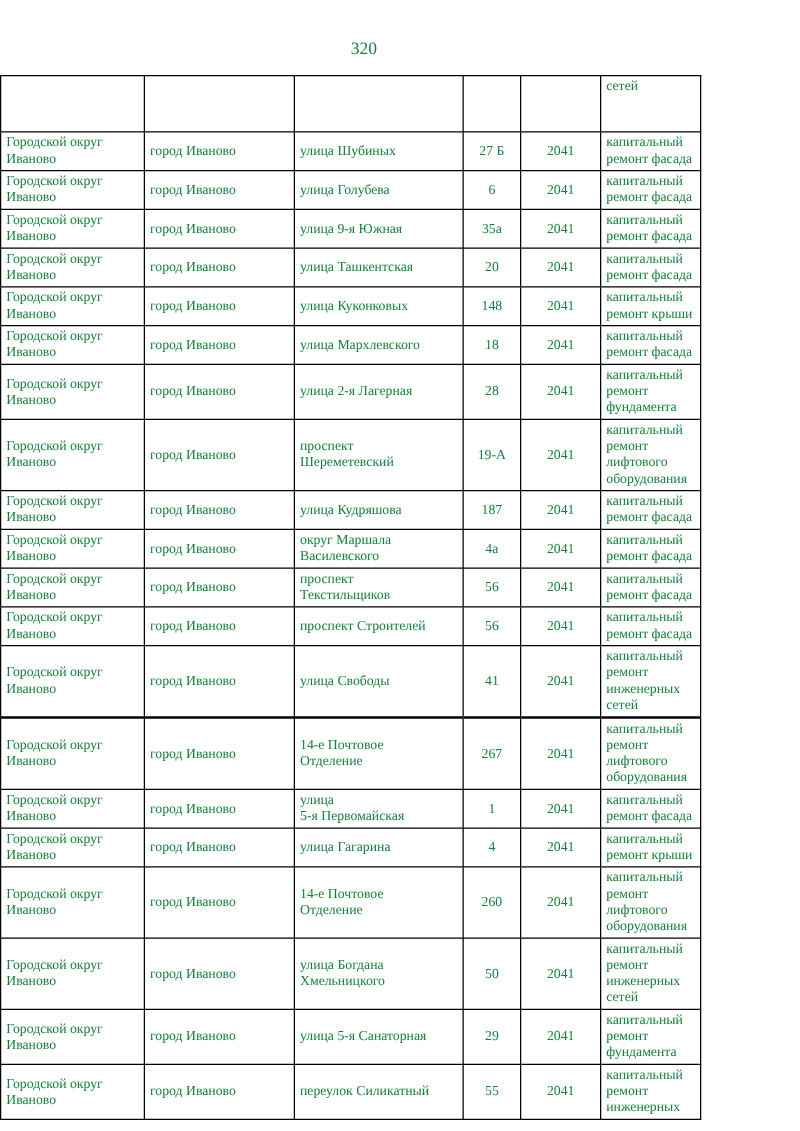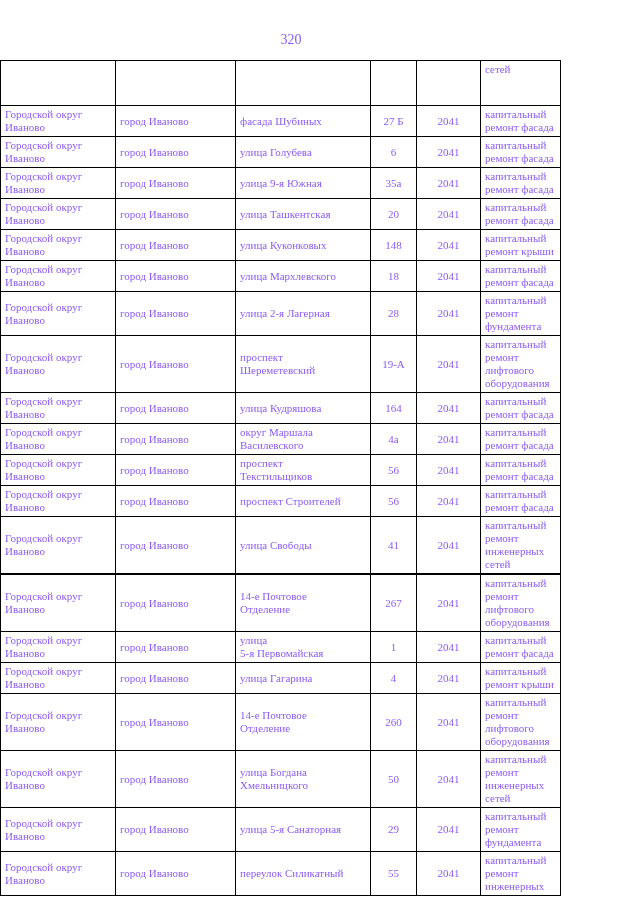--- a/index.html
+++ b/index.html
@@ -6,21 +6,21 @@
     margin: 0;
     padding: 0;
     background: #ffffff;
   }
   .page {
     position: relative;
     width: 582px;
     height: 905px;
     background: #ffffff;
     font-family: "Liberation Serif", serif;
-    color: #8b5cf6;
+    color: #15803d;
     overflow: hidden;
   }
   .page-number {
     text-align: center;
     padding-top: 32px;
     padding-bottom: 12px;
     font-size: 14px;
     line-height: 16px;
   }
   table.repair-table {
@@ -71,21 +71,21 @@
           <td class="col-city"></td>
           <td class="col-street"></td>
           <td class="col-house"></td>
           <td class="col-year"></td>
           <td class="col-work">сетей</td>
         </tr>
         <tr>
           <td class="col-district">Городской округ
 Иваново</td>
           <td class="col-city">город Иваново</td>
-          <td class="col-street">фасада Шубиных</td>
+          <td class="col-street">улица Шубиных</td>
           <td class="col-house">27 Б</td>
           <td class="col-year">2041</td>
           <td class="col-work">капитальный
 ремонт фасада</td>
         </tr>
         <tr>
           <td class="col-district">Городской округ
 Иваново</td>
           <td class="col-city">город Иваново</td>
           <td class="col-street">улица Голубева</td>
@@ -156,21 +156,21 @@
           <td class="col-work">капитальный
 ремонт
 лифтового
 оборудования</td>
         </tr>
         <tr>
           <td class="col-district">Городской округ
 Иваново</td>
           <td class="col-city">город Иваново</td>
           <td class="col-street">улица Кудряшова</td>
-          <td class="col-house">164</td>
+          <td class="col-house">187</td>
           <td class="col-year">2041</td>
           <td class="col-work">капитальный
 ремонт фасада</td>
         </tr>
         <tr>
           <td class="col-district">Городской округ
 Иваново</td>
           <td class="col-city">город Иваново</td>
           <td class="col-street">округ Маршала
 Василевского</td>

